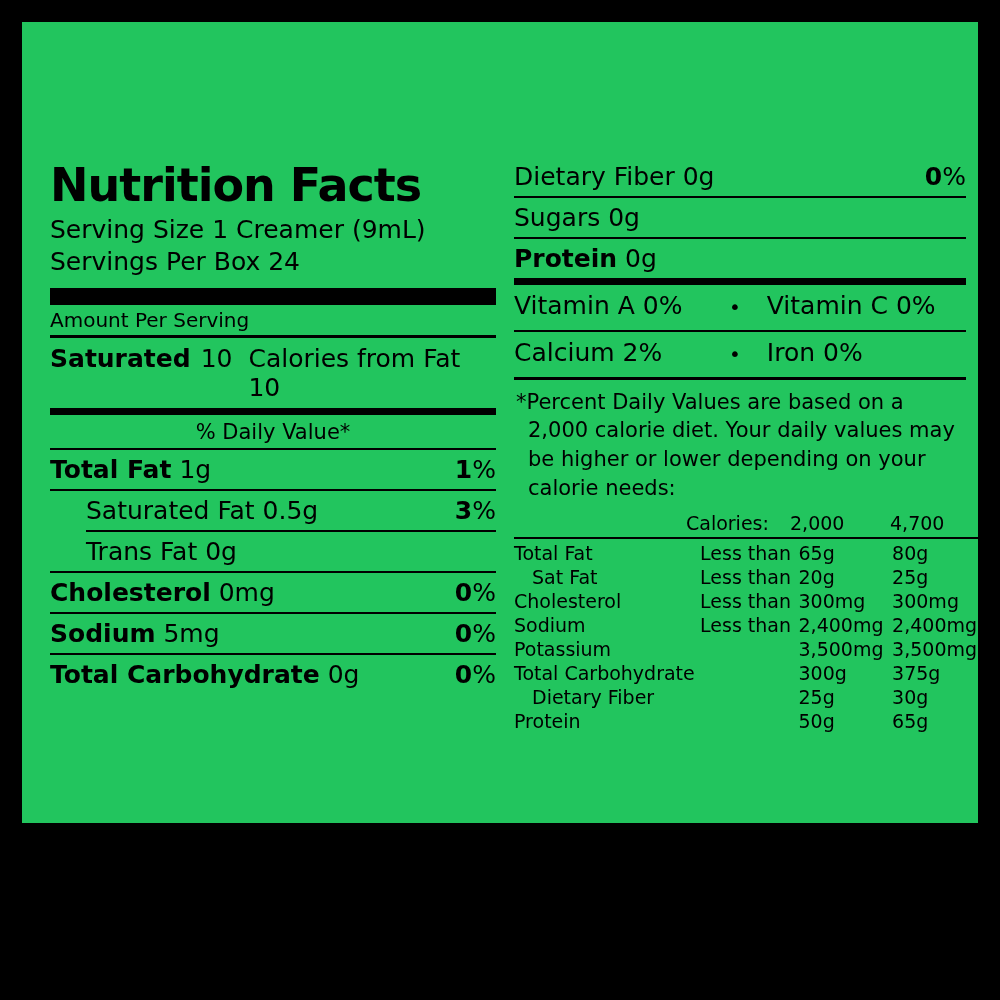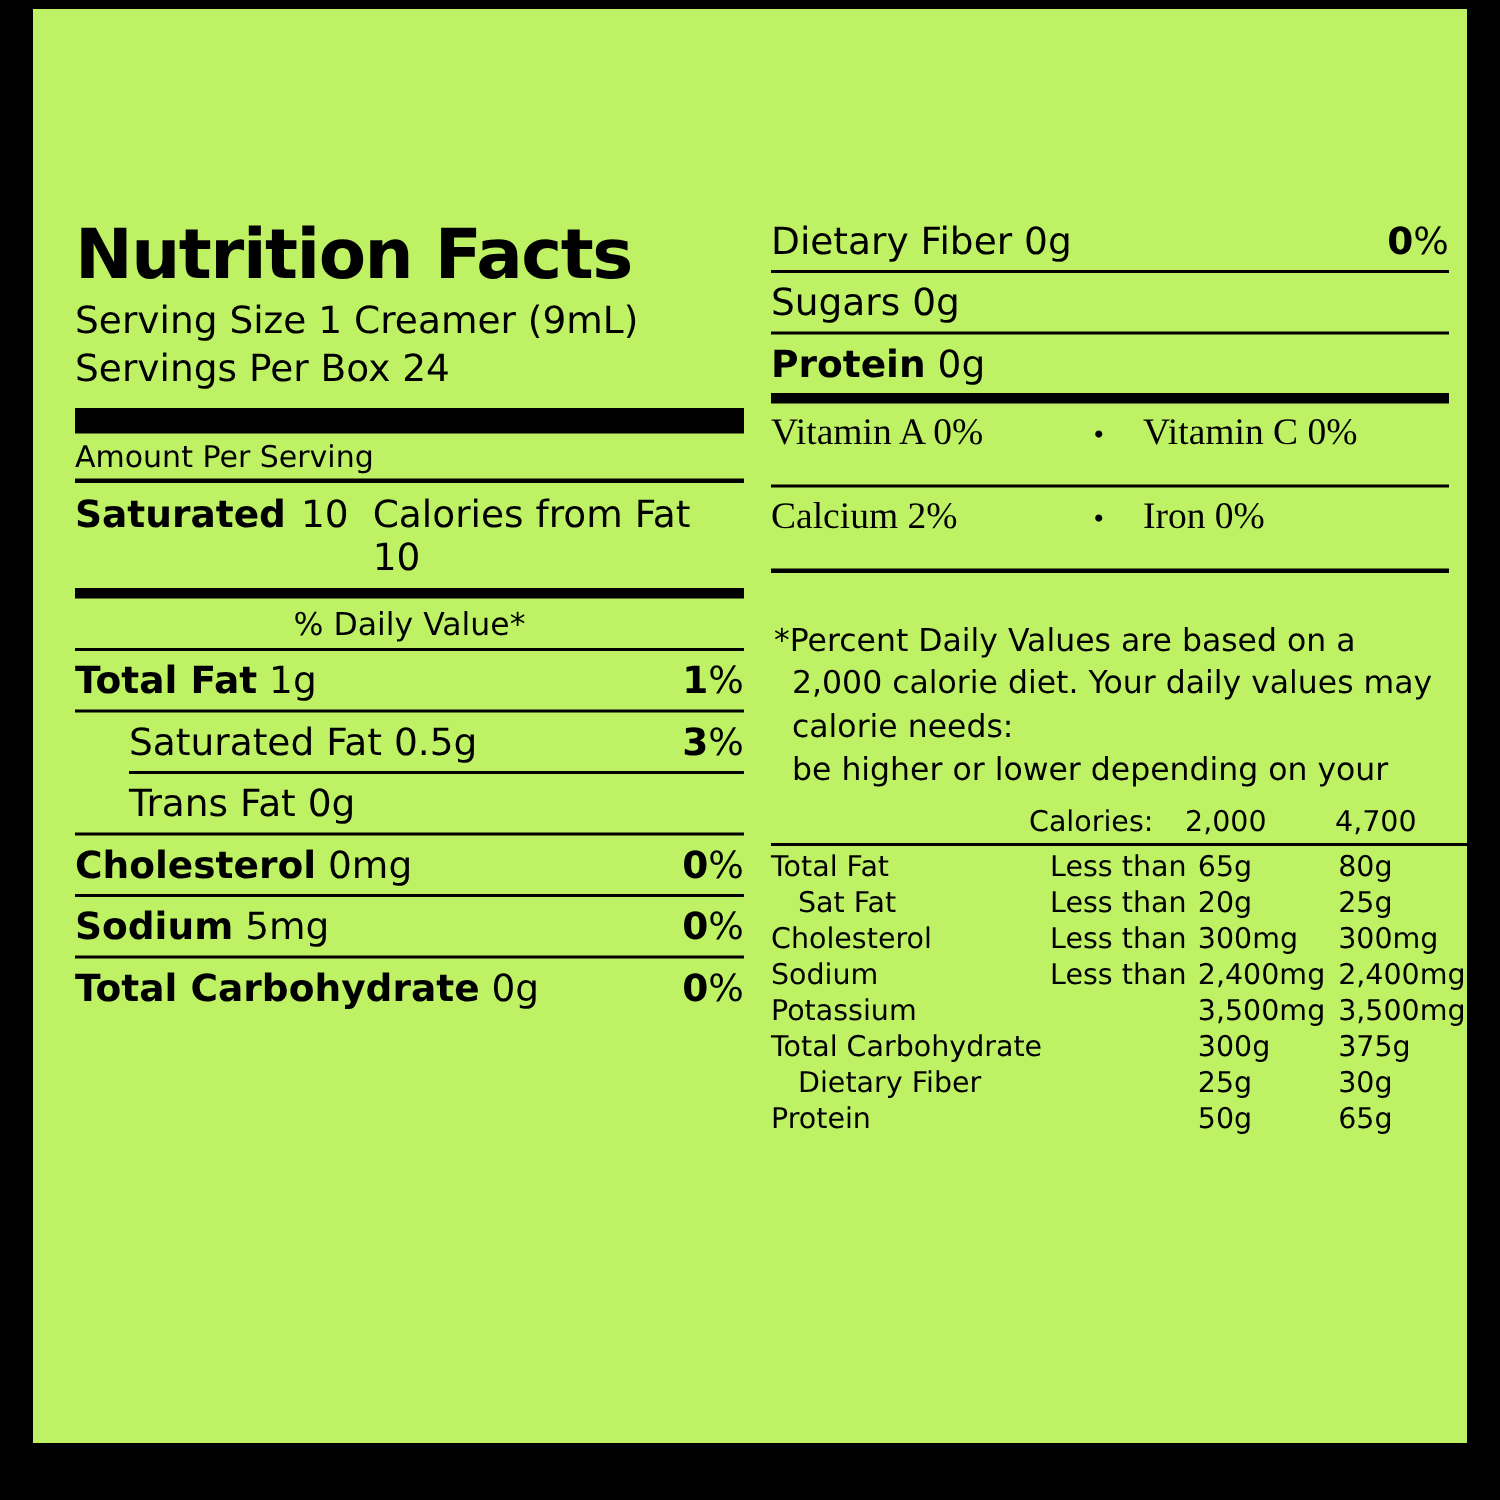--- a/index.html
+++ b/index.html
@@ -9,24 +9,24 @@
   }
   body {
     width: 1000px;
     height: 1000px;
     font-family: "DejaVu Sans", sans-serif;
     overflow: hidden;
   }
   .panel {
     position: absolute;
     left: 22px;
-    top: 6px;
+    top: 22px;
     width: 956px;
-    height: 956px;
-    background: #bef264;
+    height: 801px;
+    background: #22c55e;
     box-sizing: border-box;
   }
   .label-wrap {
     position: absolute;
     left: 4px;
     top: 140px;
     width: 952px;
     display: flex;
     flex-direction: row;
     align-items: flex-start;
@@ -121,36 +121,34 @@
     font-weight: normal;
     padding: 5px 0 4px 0;
     color: #000;
   }
 
   
   .vit-row {
     display: flex;
     align-items: baseline;
     font-size: 25px;
-    padding: 6px 0 20px 0;
-    color: #000;
-    font-family: Liberation Serif, serif;
+    padding: 6px 0 10px 0;
+    color: #000;
   }
   .vit-row .vit-a { min-width: 215px; }
   .vit-row .dot {
     font-size: 20px;
     padding: 0 26px 0 0;
   }
 
   .footnote {
     font-size: 21px;
     line-height: 1.38;
     padding: 8px 0 2px 2px;
     color: #000;
-    margin-top: 23px;
   }
   .footnote .hang {
     display: block;
     padding-left: 12px;
   }
 
   table.dv-table {
     width: 466px;
     border-collapse: collapse;
     font-size: 19px;
@@ -281,22 +279,22 @@
       <div class="vit-row">
         <span class="vit-a">Calcium 2%</span>
         <span class="dot">•</span>
         <span>Iron 0%</span>
       </div>
       <div class="rule-thin"></div>
 
       <div class="footnote">
         <span>*Percent Daily Values are based on a</span>
         <span class="hang">2,000 calorie diet. Your daily values may</span>
+        <span class="hang">be higher or lower depending on your</span>
         <span class="hang">calorie needs:</span>
-        <span class="hang">be higher or lower depending on your</span>
       </div>
 
       <table class="dv-table">
         <tbody>
             <tr class="hdr">
           <td class="c1"></td>
           <td class="c2">Calories:</td>
           <td class="c3">2,000</td>
           <td class="c4">4,700</td>
         </tr>

